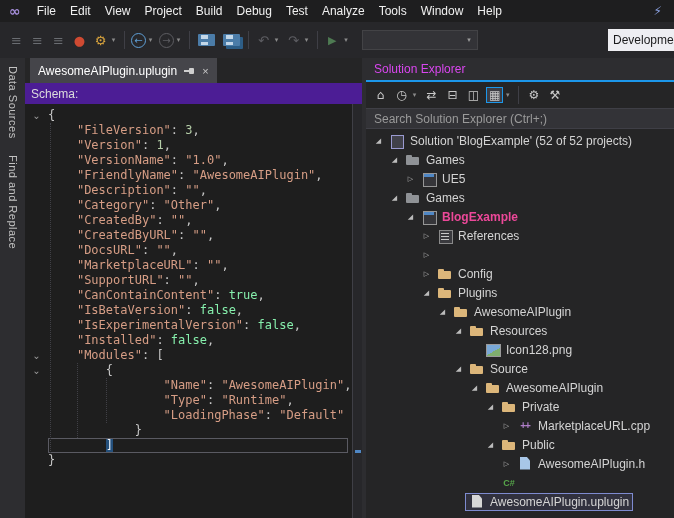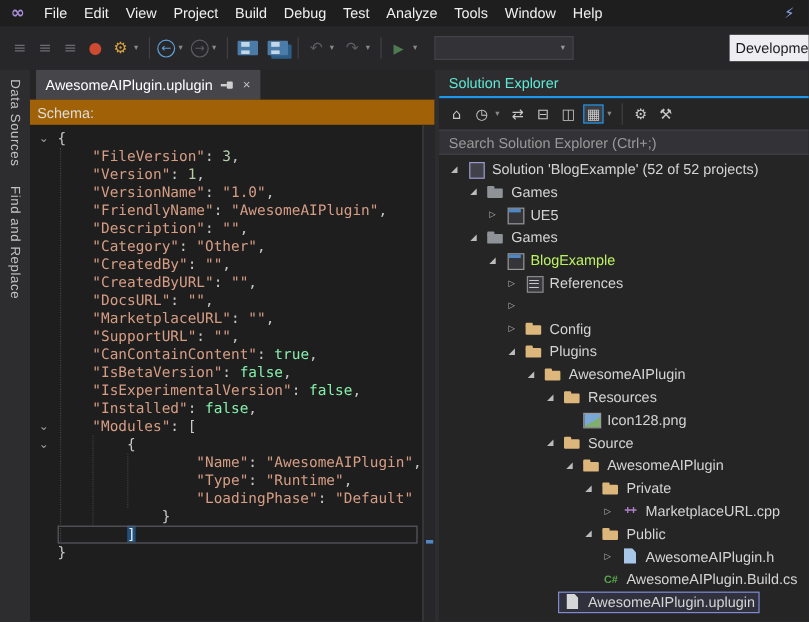--- a/index.html
+++ b/index.html
@@ -37,47 +37,47 @@
   .rail-tab{writing-mode:vertical-rl;font-size:11px;color:#c2c2c2;letter-spacing:.5px;white-space:nowrap}
 
   
   .editor-col{position:absolute;top:58px;left:25px;width:337px;bottom:0;background:#1e1e1e;display:flex;flex-direction:column}
   .tab-strip{height:25px;background:#252526;display:flex;align-items:flex-end;padding-left:5px}
   .doc-tab{height:25px;background:#45454a;color:#fff;font-size:12px;display:flex;align-items:center;gap:7px;padding:0 8px;white-space:nowrap}
   .pin-icon{width:11px;height:10px;position:relative;display:inline-block}
   .pin-icon::before{content:"";position:absolute;left:0;top:4px;width:5px;height:2px;background:#cfcfcf}
   .pin-icon::after{content:"";position:absolute;right:1px;top:2px;width:5px;height:6px;background:#cfcfcf;border-radius:1px}
   .tab-close{color:#c8c8c8;font-size:11px}
-  .schema-bar{height:21px;background:#a16207;display:flex;align-items:center;font-size:12px;color:#dcdcdc;padding:0 6px;gap:14px}
+  .schema-bar{height:21px;background:#4c1d95;display:flex;align-items:center;font-size:12px;color:#dcdcdc;padding:0 6px;gap:14px}
   .schema-combo{flex:1;height:17px;background:#2b2b30;border:1px solid #3f3f46;display:flex;align-items:center;padding:0 5px;color:#d8d8d8;white-space:nowrap;overflow:hidden}
   .code-wrap{flex:1;position:relative;overflow:hidden}
   .code{position:absolute;inset:0 10px 0 0;padding:4px 4px 0 23px;font-family:"DejaVu Sans Mono","Liberation Mono",monospace;font-size:12px;line-height:15px;color:#c8c8c8;overflow:hidden}
   .code-line{height:15px;white-space:pre}
   .code-line.current{outline:1px solid #5a5a62;outline-offset:-1px}
   .tok-w{color:#c8c8c8}.tok-p{color:#c8c8c8}
   .tok-k{color:#d69d85}.tok-s{color:#d69d85}
   .tok-n{color:#b5cea8}.tok-b{color:#86efac}
   .tok-bm{background:#24507c;color:#ecf3fa}
   .guide{position:absolute;width:0;border-left:1px dotted #404046}
   .fold{position:absolute;left:5px;width:13px;text-align:center;color:#9a9a9a;font-size:10px;line-height:15px;font-family:"DejaVu Sans",sans-serif}
   .ed-scroll{position:absolute;top:0;right:0;bottom:0;width:10px;background:#27272a;border-left:1px solid #3f3f46}
   .ed-scroll .mark{position:absolute;top:346px;left:2px;width:6px;height:3px;background:#4f87c5}
 
   
   .se-col{position:absolute;top:58px;left:366px;right:0;bottom:0;background:#252526;display:flex;flex-direction:column}
-  .se-header{height:24px;display:flex;align-items:center;padding:0 8px;color:#5eead4;font-size:12px;background:#2d2d30;border-bottom:2px solid #1c97ea;white-space:nowrap}
+  .se-header{height:24px;display:flex;align-items:center;padding:0 8px;color:#d946ef;font-size:12px;background:#2d2d30;border-bottom:2px solid #1c97ea;white-space:nowrap}
   .se-toolbar{height:26px;display:flex;align-items:center;padding-left:4px;background:#252526}
   .se-toolbar .tb-glyph{color:#c8c8c8;font-size:12px}
   .se-toolbar .boxed{border:1px solid #1c97ea;background:#3d3d44;padding:0 2px}
   .se-search{height:21px;background:#333337;border-top:1px solid #3f3f46;border-bottom:1px solid #3f3f46;display:flex;align-items:center}
   .se-search input{width:100%;height:100%;background:transparent;border:0;outline:0;color:#d0d0d0;font-size:12px;padding:0 8px;font-family:"Liberation Sans",sans-serif}
   .se-search input::placeholder{color:#9a9a9a}
   .se-tree{flex:1;padding-top:2px;overflow:hidden;position:relative}
   .tree-row{height:19px;display:flex;align-items:center;color:#d4d4d4;font-size:12px;white-space:nowrap}
-  .tree-row.bold .tlabel{font-weight:normal;color:#bef264}
+  .tree-row.bold .tlabel{font-weight:bold;color:#ec4899}
   .arrow{width:13px;flex:none;text-align:center;color:#bcbcbc;font-size:7px;font-family:"DejaVu Sans",sans-serif}
   .selbox{display:flex;align-items:center;gap:5px;border:1px solid transparent;padding:0 3px;height:18px}
   .tree-row.selected .selbox{border-color:#7e8bd0;background:#31313e}
   .ticon{position:relative;width:16px;height:14px;flex:none;display:flex;align-items:center;justify-content:center;font-family:"Liberation Sans",sans-serif}
   .ticon-folder::before,.ticon-folder-gray::before,.ticon-extdeps::before{content:"";position:absolute;left:1px;top:4px;width:13px;height:8px;background:#dcb67a;border-radius:1px}
   .ticon-folder::after,.ticon-folder-gray::after,.ticon-extdeps::after{content:"";position:absolute;left:1px;top:2px;width:6px;height:3px;background:#dcb67a;border-radius:1px 1px 0 0}
   .ticon-folder-gray::before,.ticon-folder-gray::after{background:#8f9296}
   .ticon-extdeps::before,.ticon-extdeps::after{background:#8f9296}
   .ticon-extdeps::before{background:linear-gradient(#8f9296 60%,#6d7074 60%)}
   .ticon-solution::before{content:"";position:absolute;left:2px;top:1px;width:11px;height:12px;background:#41414a;border:1px solid #9a9ad0}
@@ -385,21 +385,20 @@
           <span class="arrow">▷</span>
           <span class="selbox">
             <span class="ticon ticon-header"></span>
             <span class="tlabel">AwesomeAIPlugin.h</span>
           </span>
         </div>
         <div class="tree-row" style="padding-left: 118px;">
           <span class="arrow"></span>
           <span class="selbox">
             <span class="ticon ticon-csharp">C#</span>
-            <span class="tlabel">AwesomeAIPlugin.Build.cs</span>
           </span>
         </div>
         <div class="tree-row selected" style="padding-left: 86px;">
           <span class="arrow"></span>
           <span class="selbox">
             <span class="ticon ticon-file"></span>
             <span class="tlabel">AwesomeAIPlugin.uplugin</span>
           </span>
         </div>
       </div>

